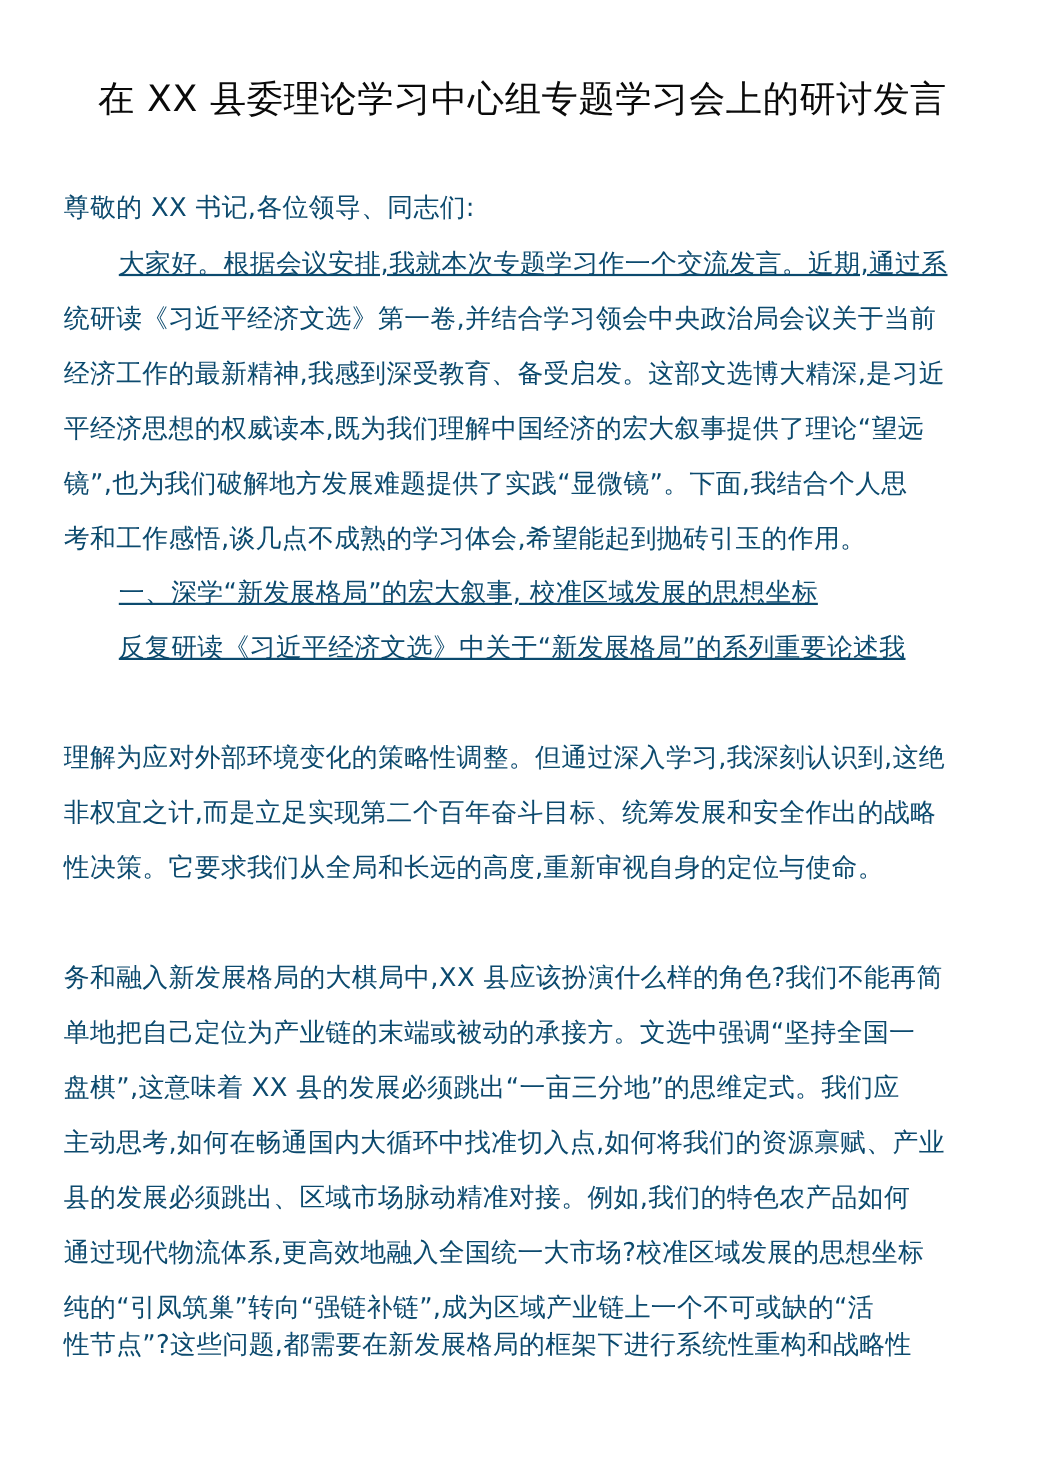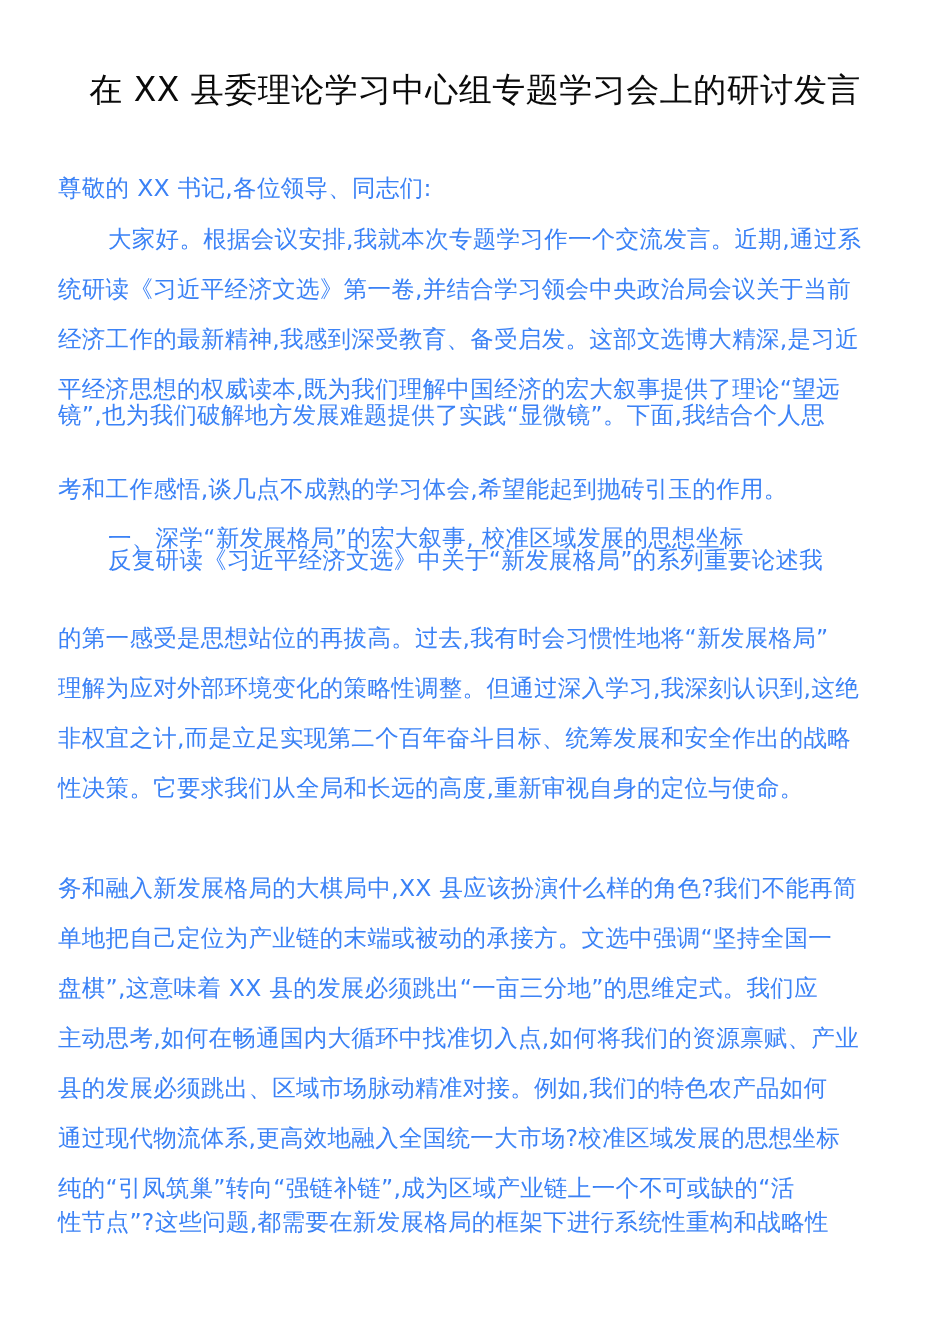--- a/index.html
+++ b/index.html
@@ -2,42 +2,41 @@
 <html><head>
 <meta charset="utf-8">
 <style>
   html, body { margin: 0; padding: 0; background: #ffffff; }
   body { width: 950px; height: 1344px; overflow: hidden; position: relative;
          font-family: "DejaVu Sans", "Liberation Sans", sans-serif; color: #111111; }
   .page { position: absolute; left: 0; top: 0; width: 950px; height: 1120px; background: #ffffff; }
   .title { position: absolute; left: 0; top: 66px; width: 950px; text-align: center;
            font-size: 33px; line-height: 48px; letter-spacing: 0.5px; color: #0a0a0a; }
   .line { position: absolute; left: 58px; font-size: 23.5px; line-height: 32px;
-          white-space: nowrap; color: #3b82f6; letter-spacing: 0.3px; }
-  .indent { left: 108px; }
+          white-space: nowrap; color: #0c4a6e; letter-spacing: 0.3px; }
+  .indent { left: 108px; text-decoration: underline; }
 </style>
 </head>
 <body>
 
 <div class="page">
   <div class="title">在 XX 县委理论学习中心组专题学习会上的研讨发言</div>
 
   <div class="line" style="top:172px">尊敬的 XX 书记,各位领导、同志们:</div>
 
   <div class="line indent" style="top:223px">大家好。根据会议安排,我就本次专题学习作一个交流发言。近期,通过系</div>
   <div class="line" style="top:273px">统研读《习近平经济文选》第一卷,并结合学习领会中央政治局会议关于当前</div>
   <div class="line" style="top:323px">经济工作的最新精神,我感到深受教育、备受启发。这部文选博大精深,是习近</div>
   <div class="line" style="top:373px">平经济思想的权威读本,既为我们理解中国经济的宏大叙事提供了理论“望远</div>
-  <div class="line" style="top:399px">镜”,也为我们破解地方发展难题提供了实践“显微镜”。下面,我结合个人思</div>
+  <div class="line" style="top:423px">镜”,也为我们破解地方发展难题提供了实践“显微镜”。下面,我结合个人思</div>
   <div class="line" style="top:473px">考和工作感悟,谈几点不成熟的学习体会,希望能起到抛砖引玉的作用。</div>
 
   <div class="line indent" style="top:522px">一、深学“新发展格局”的宏大叙事, 校准区域发展的思想坐标</div>
 
-  <div class="line indent" style="top:544px">反复研读《习近平经济文选》中关于“新发展格局”的系列重要论述我</div>
-  <div class="line" style="top:622px">的第一感受是思想站位的再拔高。过去,我有时会习惯性地将“新发展格局”</div>
+  <div class="line indent" style="top:572px">反复研读《习近平经济文选》中关于“新发展格局”的系列重要论述我</div>
   <div class="line" style="top:672px">理解为应对外部环境变化的策略性调整。但通过深入学习,我深刻认识到,这绝</div>
   <div class="line" style="top:722px">非权宜之计,而是立足实现第二个百年奋斗目标、统筹发展和安全作出的战略</div>
   <div class="line" style="top:772px">性决策。它要求我们从全局和长远的高度,重新审视自身的定位与使命。</div>
 
   <div class="line" style="top:872px">务和融入新发展格局的大棋局中,XX 县应该扮演什么样的角色?我们不能再简</div>
   <div class="line" style="top:922px">单地把自己定位为产业链的末端或被动的承接方。文选中强调“坚持全国一</div>
   <div class="line" style="top:972px">盘棋”,这意味着 XX 县的发展必须跳出“一亩三分地”的思维定式。我们应</div>
   <div class="line" style="top:1022px">主动思考,如何在畅通国内大循环中找准切入点,如何将我们的资源禀赋、产业</div>
   <div class="line" style="top:1072px">县的发展必须跳出、区域市场脉动精准对接。例如,我们的特色农产品如何</div>
   <div class="line" style="top:1122px">通过现代物流体系,更高效地融入全国统一大市场?校准区域发展的思想坐标</div>

